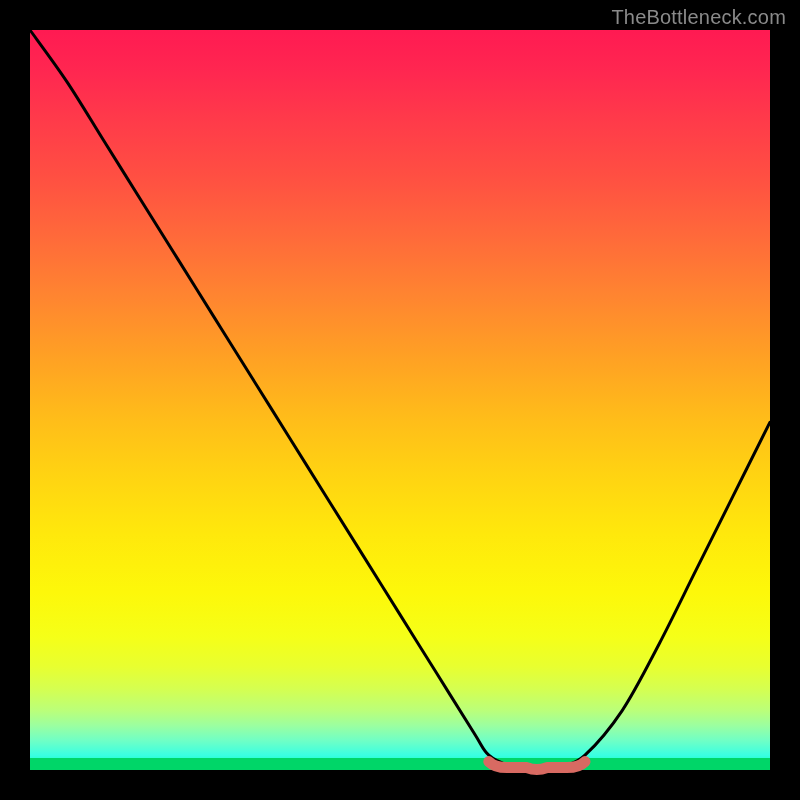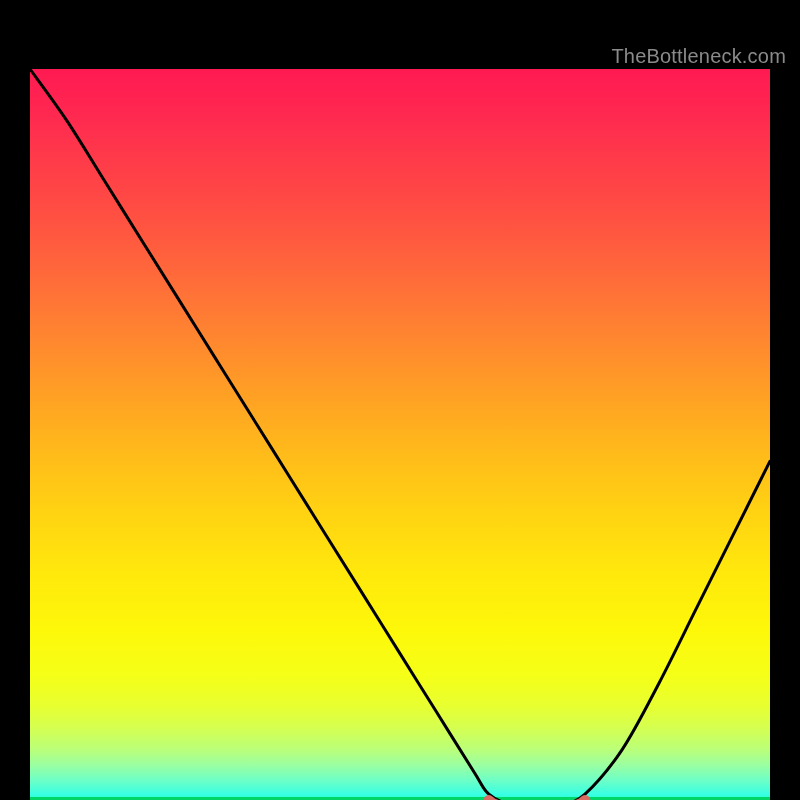--- a/index.html
+++ b/index.html
@@ -2,21 +2,20 @@
 <html><head>
 <meta charset="utf-8">
 <style>
   * { margin: 0; padding: 0; box-sizing: border-box; }
   html, body { width: 800px; height: 800px; overflow: hidden; background: #000; }
   .chart-container {
     position: relative;
     width: 800px;
     height: 608px;
     background: #000;
-    margin-top: 39px;
   }
   .plot-area {
     position: absolute;
     left: 30px;
     top: 30px;
     width: 740px;
     height: 740px;
     background: linear-gradient(to bottom,
       #ff1a52 0%,
       #ff2850 6%,

